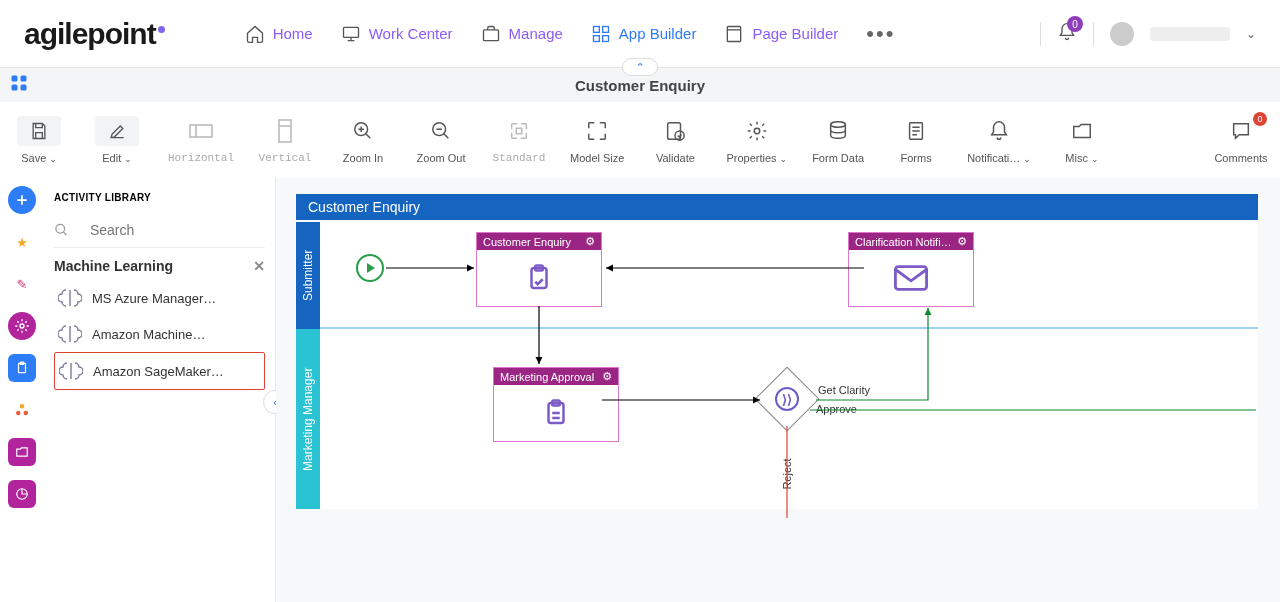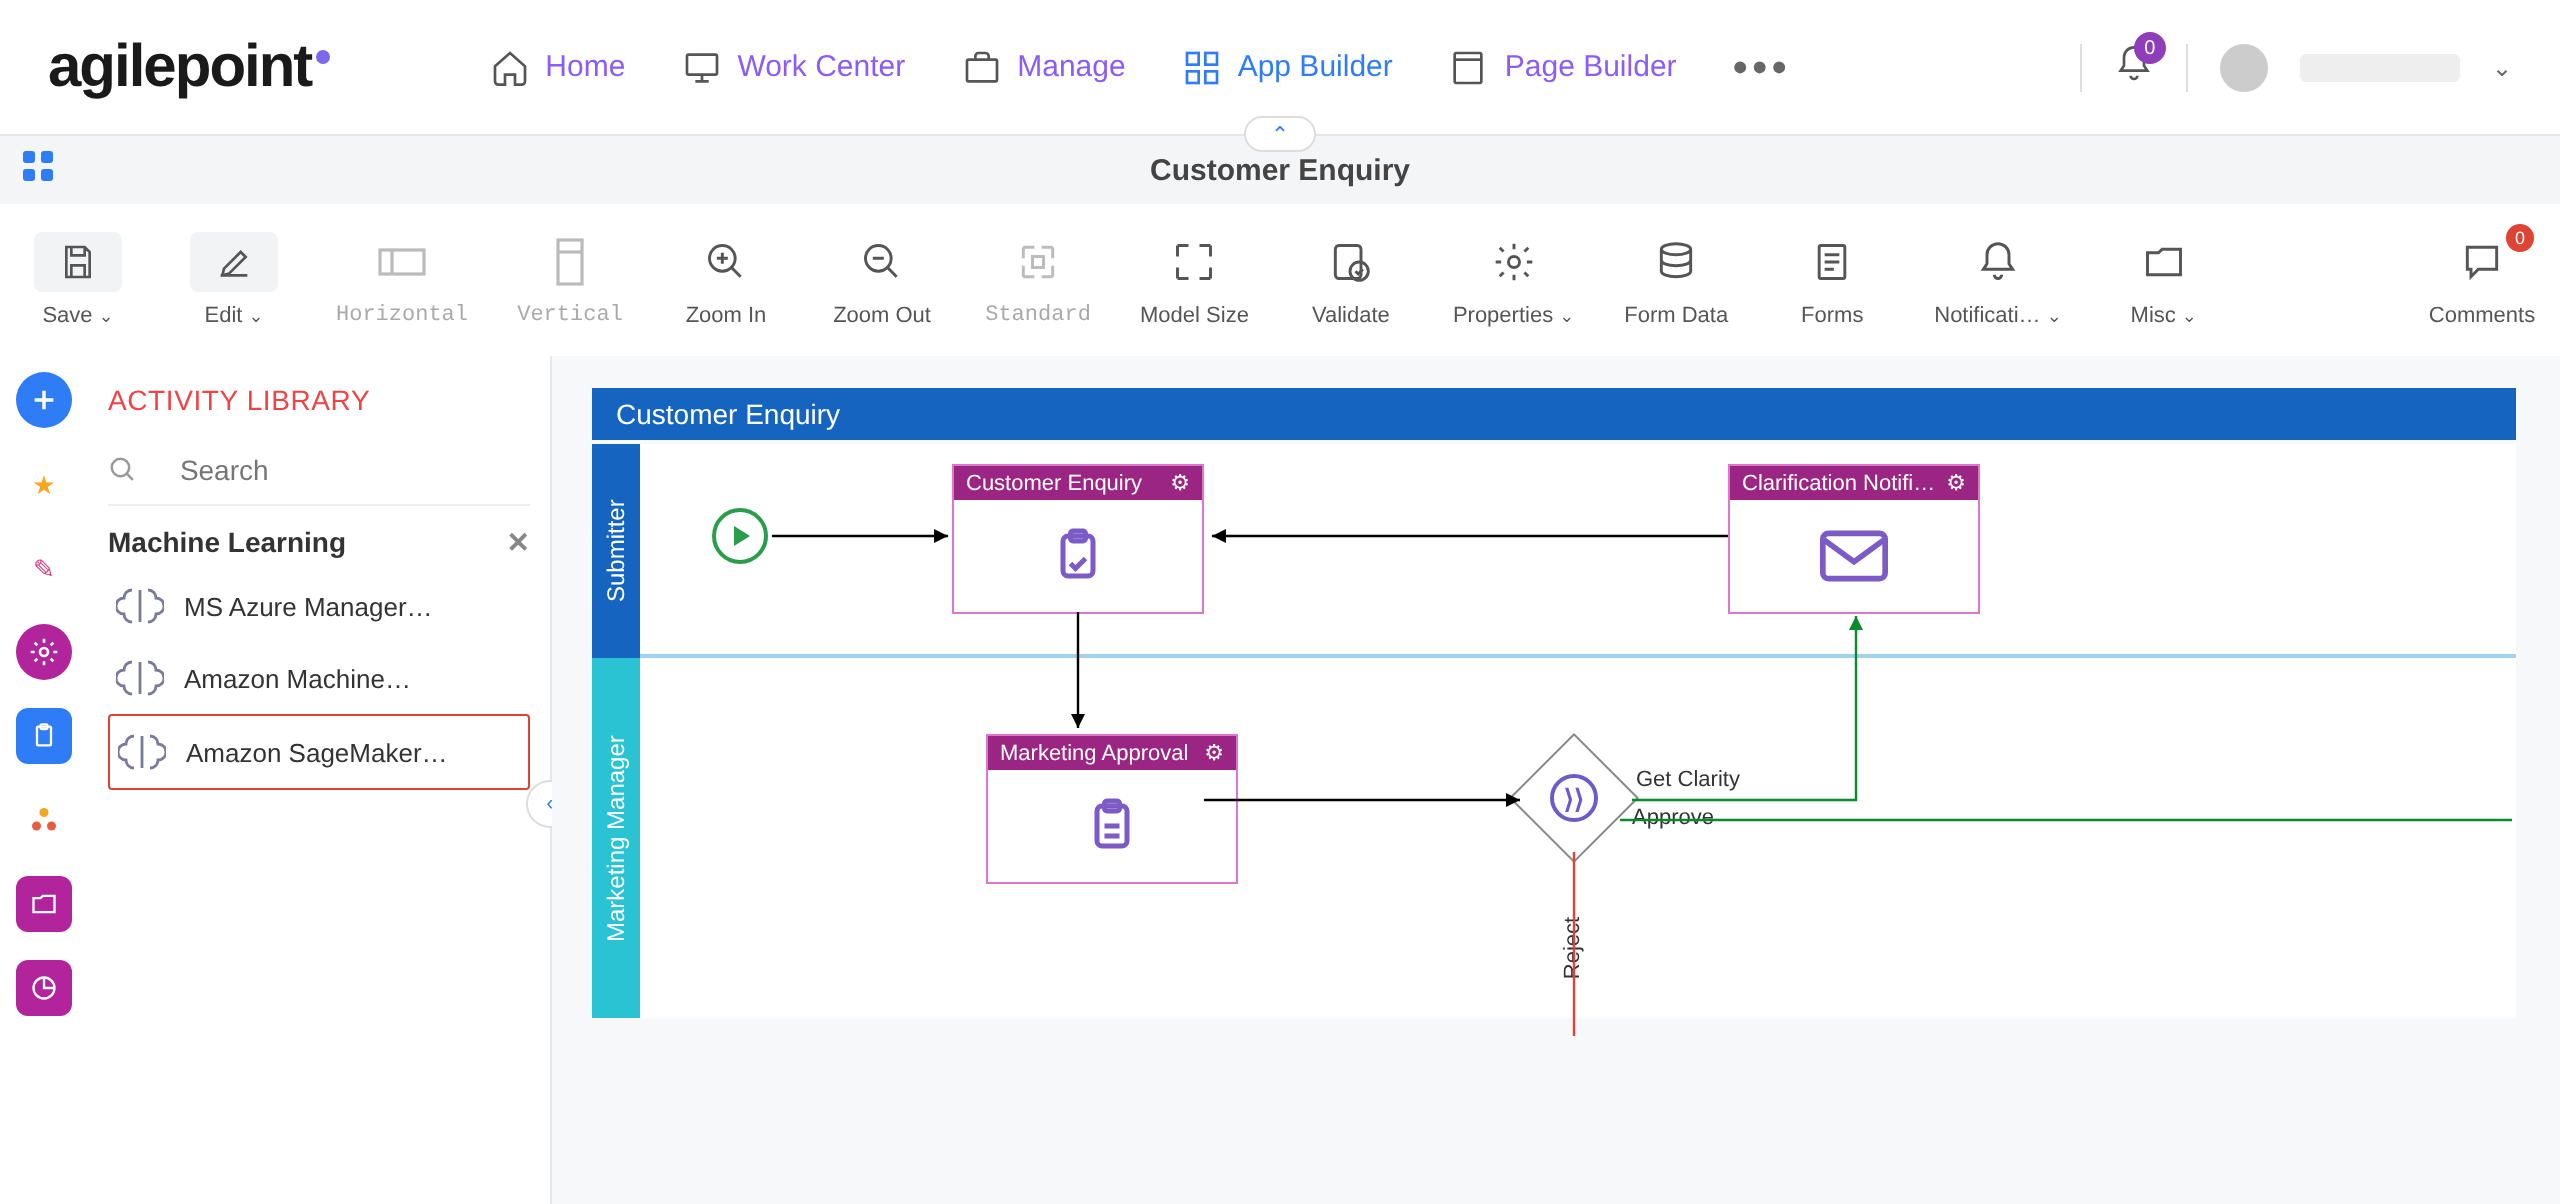--- a/index.html
+++ b/index.html
@@ -43,21 +43,21 @@
 .rail-btn.add { background: #2e7cf6; color:#fff; border-radius:50%; }
 .rail-btn.star { color:#f6a623; }
 .rail-btn.edit2 { color:#d43a7a; }
 .rail-btn.active { background:#b1249b; color:#fff; border-radius:50%; }
 .rail-btn.clip { background:#2e7cf6; color:#fff; }
 .rail-btn.dots { color:#e85c41; }
 .rail-btn.folder { background:#b1249b; color:#fff; }
 .rail-btn.chart { background:#b1249b; color:#fff; }
 
 .panel { width: 232px; border-right: 1px solid #e8e8e8; background: #fff; padding: 14px 10px; position:relative;}
-.panel h3 { font-size: 14px; font-weight: 400; color: #ef4444; margin-bottom: 14px; letter-spacing: .3px;}
+.panel h3 { font-size: 10px; font-weight: 700; color: #000000; margin-bottom: 14px; letter-spacing: .3px;}
 .search { display:flex; gap:21px; border-bottom:1px solid #eee; padding:4px 0 8px; margin-bottom:10px;}
 .search input { border:none; outline:none; font-size:14px; color:#888; width:100%; }
 .cat-head { display:flex; justify-content:space-between; align-items:center; font-weight:600; color:#333; font-size:14px; margin:6px 0; }
 .cat-head .x { color:#888; cursor:pointer; }
 .lib-item { display:flex; align-items:center; gap:10px; padding:6px 4px; cursor:pointer; font-size:13px; color:#333; }
 .lib-item.hl { border:1px solid #d43; border-radius:2px; }
 .brain { width:24px; height:24px; }
 .brain path { stroke:#7a7a9a; fill:none; stroke-width:1.4; }
 .panel-collapse { position:absolute; right:-12px; top:50%; width:24px; height:24px; background:#fff; border:1px solid #ddd; border-radius:50%; display:flex; align-items:center; justify-content:center; color:#2e7cf6; font-size:11px; cursor:pointer;}
 
@@ -383,21 +383,21 @@
         </div>
       <div class="act-body">
           <svg width="30" height="30" viewBox="0 0 24 24">
             <rect x="6" y="4" width="12" height="16" rx="2"></rect>
             <rect x="9" y="2" width="6" height="4" rx="1"></rect>
             <path d="M9 15l2 2 4-4"></path>
           </svg>
         </div>
     </div>
 
-    <div class="activity" style="top:54px; left:588px;">
+    <div class="activity" style="top:54px; left:572px;">
       <div class="act-head">
           <span>Clarification Notifi…</span>
           <span class="gear">⚙</span>
         </div>
       <div class="act-body">
           <svg width="34" height="26" viewBox="0 0 24 18">
             <rect x="1" y="1" width="22" height="16" rx="2"></rect>
             <path d="M1 3l11 8 11-8"></path>
           </svg>
         </div>

